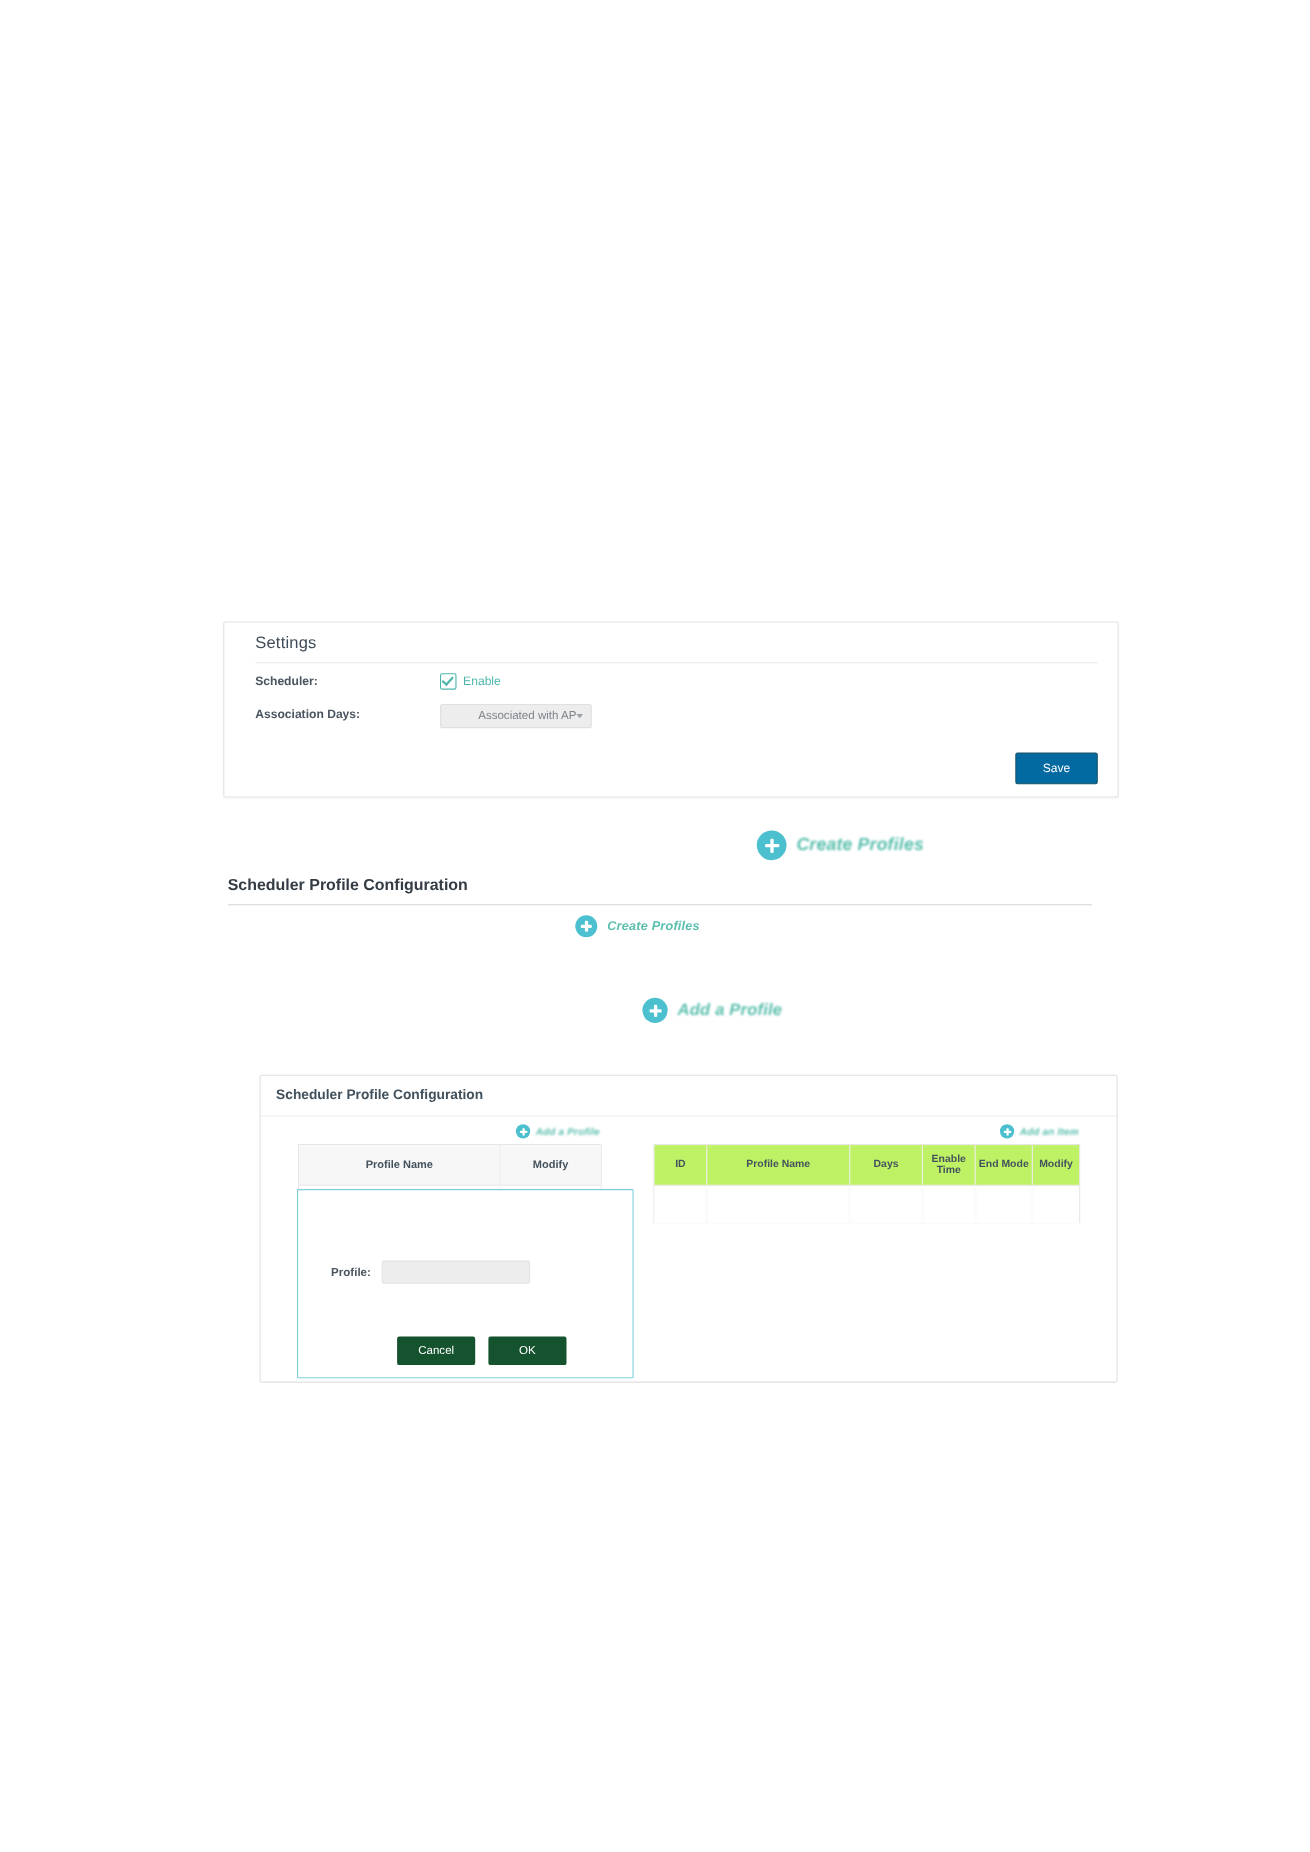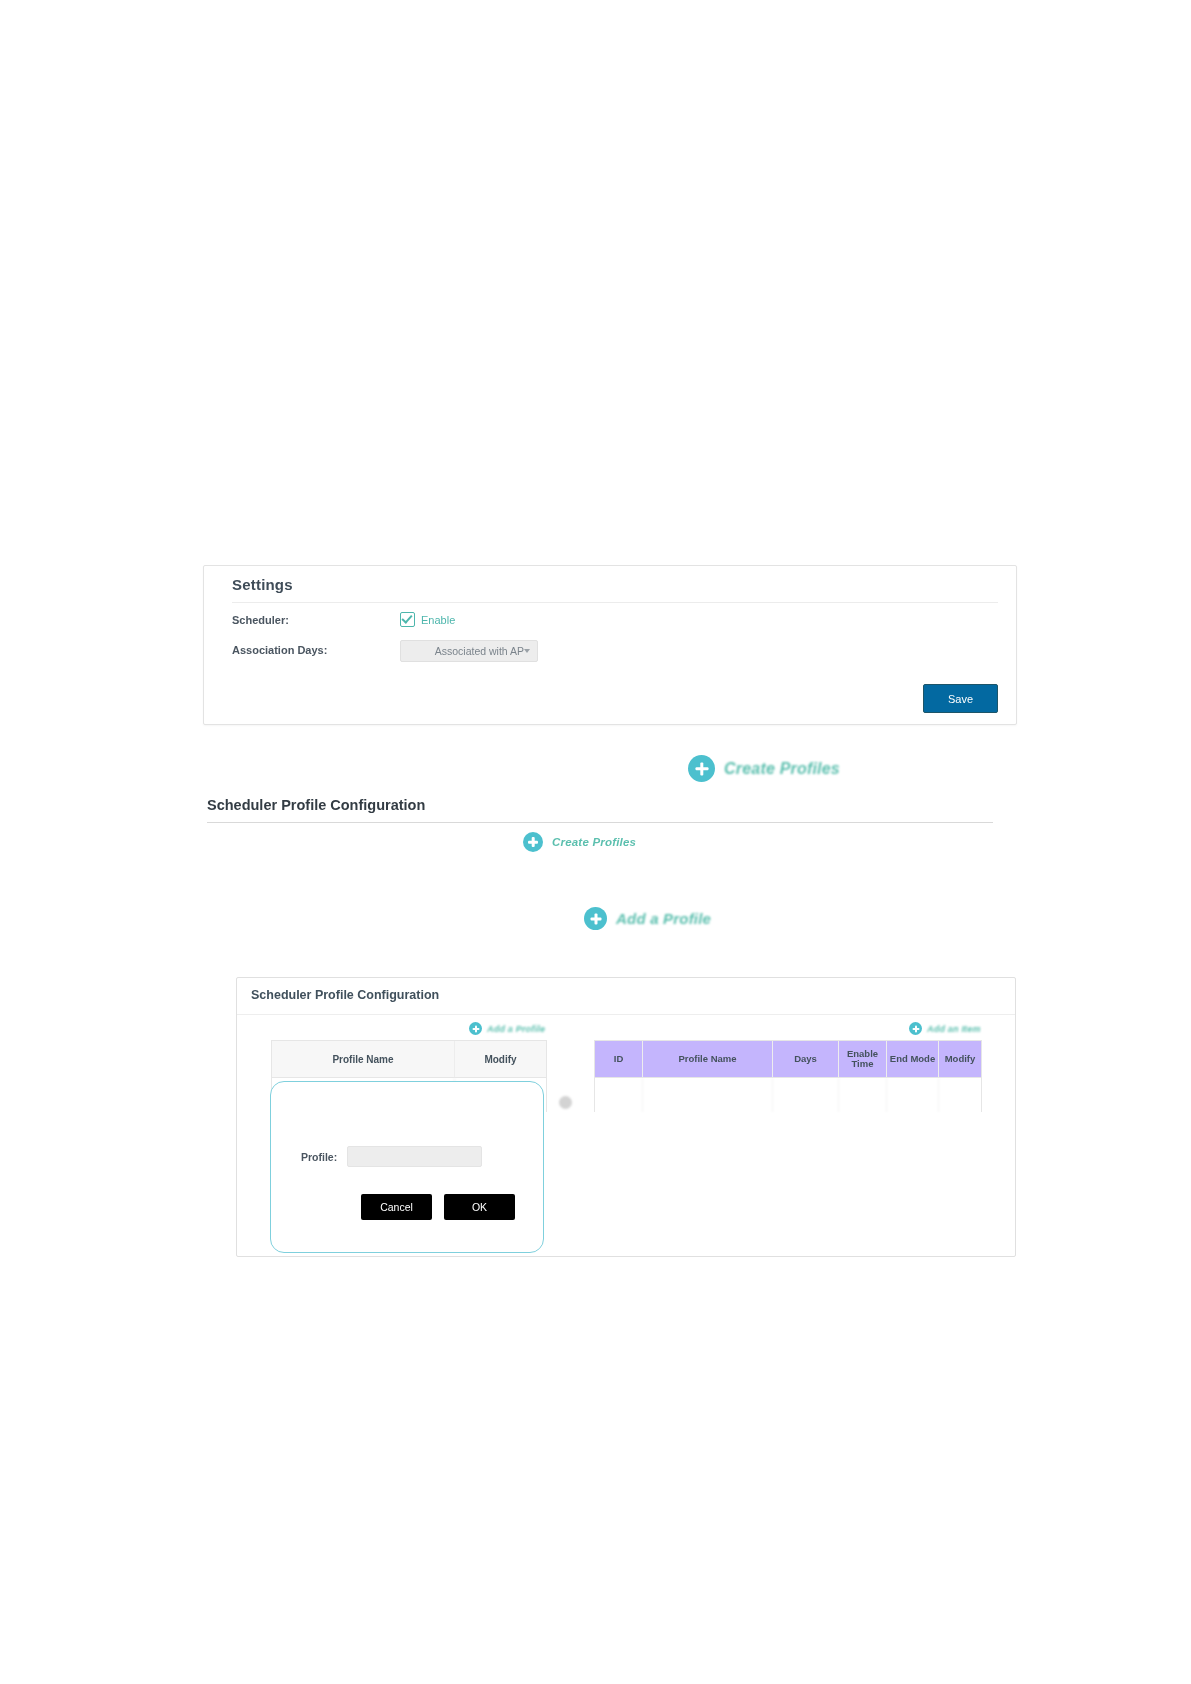--- a/index.html
+++ b/index.html
@@ -10,21 +10,21 @@
   }
 
   
   #settings-card{
     position:absolute;left:203px;top:565px;width:812px;height:158px;
     background:#ffffff;border:1px solid #e3e3e3;border-radius:2px;
     box-shadow:0 1px 2px rgba(0,0,0,.04);
   }
   #settings-title{
     position:absolute;left:28px;top:10px;
-    font-size:15px;font-weight:bold;color:#3f4c58;letter-spacing:.2px;
+    font-size:15px;font-weight:normal;color:#3f4c58;letter-spacing:.2px;
     filter:blur(0.5px);
   }
   #settings-divider{
     position:absolute;left:28px;right:18px;top:36px;height:1px;background:#ececec;
   }
   .form-row{position:absolute;left:28px;font-size:11.5px;}
   .form-label{
     position:absolute;left:0;width:140px;text-align:left;
     font-weight:bold;color:#4a5560;font-size:11px;filter:blur(0.5px);
   }
@@ -140,21 +140,21 @@
   #connector-dot{
     position:absolute;left:322px;top:118px;width:13px;height:13px;border-radius:50%;
     background:#d3d3d3;filter:blur(0.8px);
   }
 
   
   #right-table{
     position:absolute;left:357px;top:62px;width:388px;height:72px;
     border:1px solid #e6e6e6;box-sizing:border-box;
   }
-  #right-table .thead{display:flex;height:36px;background:#c4b5fd;border-bottom:1px solid #e6e6e6;}
+  #right-table .thead{display:flex;height:36px;background:#bef264;border-bottom:1px solid #e6e6e6;}
   #right-table .th{
     display:flex;align-items:center;justify-content:center;text-align:center;line-height:1.1;
     font-size:9.5px;font-weight:bold;color:#44525d;filter:blur(0.6px);
     border-right:1px solid #ededed;box-sizing:border-box;padding:0 2px;
   }
   #right-table .th:last-child{border-right:none;}
   #right-table .tbody{display:flex;height:34px;background:#fff;}
   #right-table .td{
     display:flex;align-items:center;justify-content:center;
     font-size:9px;color:#bcbcbc;filter:blur(1.2px);
@@ -163,36 +163,36 @@
   #right-table .td:last-child{border-right:none;}
   .w-id{flex:0 0 48px;}
   .w-name{flex:0 0 130px;}
   .w-days{flex:0 0 66px;}
   .w-start{flex:0 0 48px;}
   .w-end{flex:0 0 52px;}
   .w-mod{flex:1;}
 
   
   #profile-modal{
-    position:absolute;left:33px;top:103px;width:274px;height:172px;
-    background:#ffffff;border:1px solid #7fd0dd;border-radius:14px;
+    position:absolute;left:33px;top:103px;width:306px;height:172px;
+    background:#ffffff;border:1px solid #7fd0dd;border-radius:1px;
     box-sizing:border-box;
   }
   #modal-field-row{position:absolute;left:30px;top:64px;display:flex;align-items:center;gap:10px;}
   #modal-field-label{font-size:10.5px;font-weight:bold;color:#4a5560;filter:blur(0.7px);}
   #modal-input{
     width:135px;height:21px;background:#ededed;border:1px solid #e4e4e4;border-radius:2px;
     display:flex;align-items:center;padding:0 7px;box-sizing:border-box;
   }
   #modal-input span{font-size:9.5px;color:#9aa2a8;filter:blur(1px);}
   #modal-buttons{position:absolute;left:90px;top:112px;display:flex;gap:12px;}
   .modal-btn{
-    width:71px;height:26px;background:#000000;border-radius:2px;color:#ffffff;
+    width:71px;height:26px;background:#14532d;border-radius:2px;color:#ffffff;
     font-size:10.5px;display:flex;align-items:center;justify-content:center;
-    filter:blur(0.7px);cursor:pointer;
+    filter:blur(0.7px);cursor:pointer;margin-top:21px;
   }
 </style>
 </head>
 <body>
 
 <div id="settings-card">
   <div id="settings-title">Settings</div>
   <div id="settings-divider"></div>
 
   <div class="form-row" id="row-scheduler">

